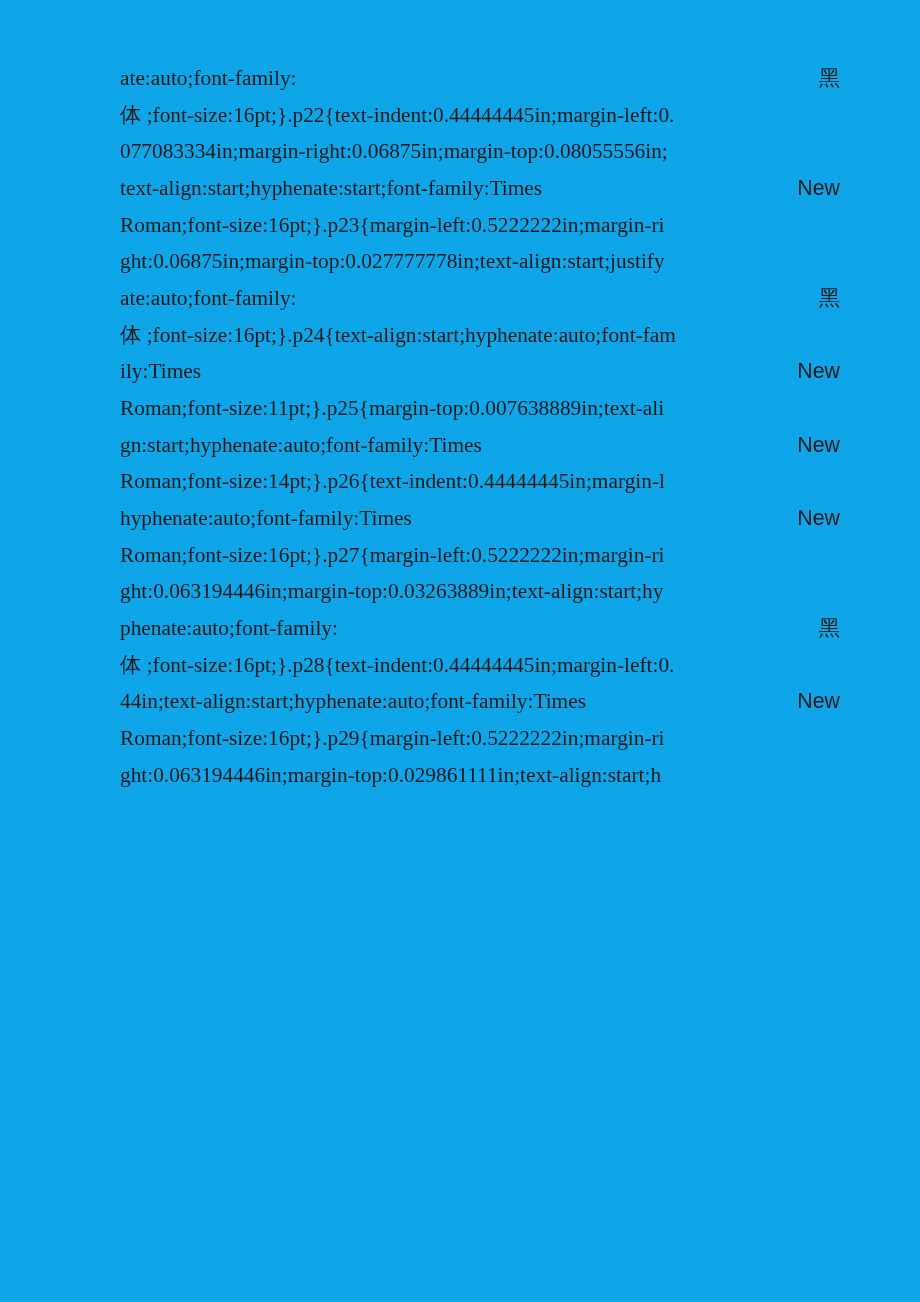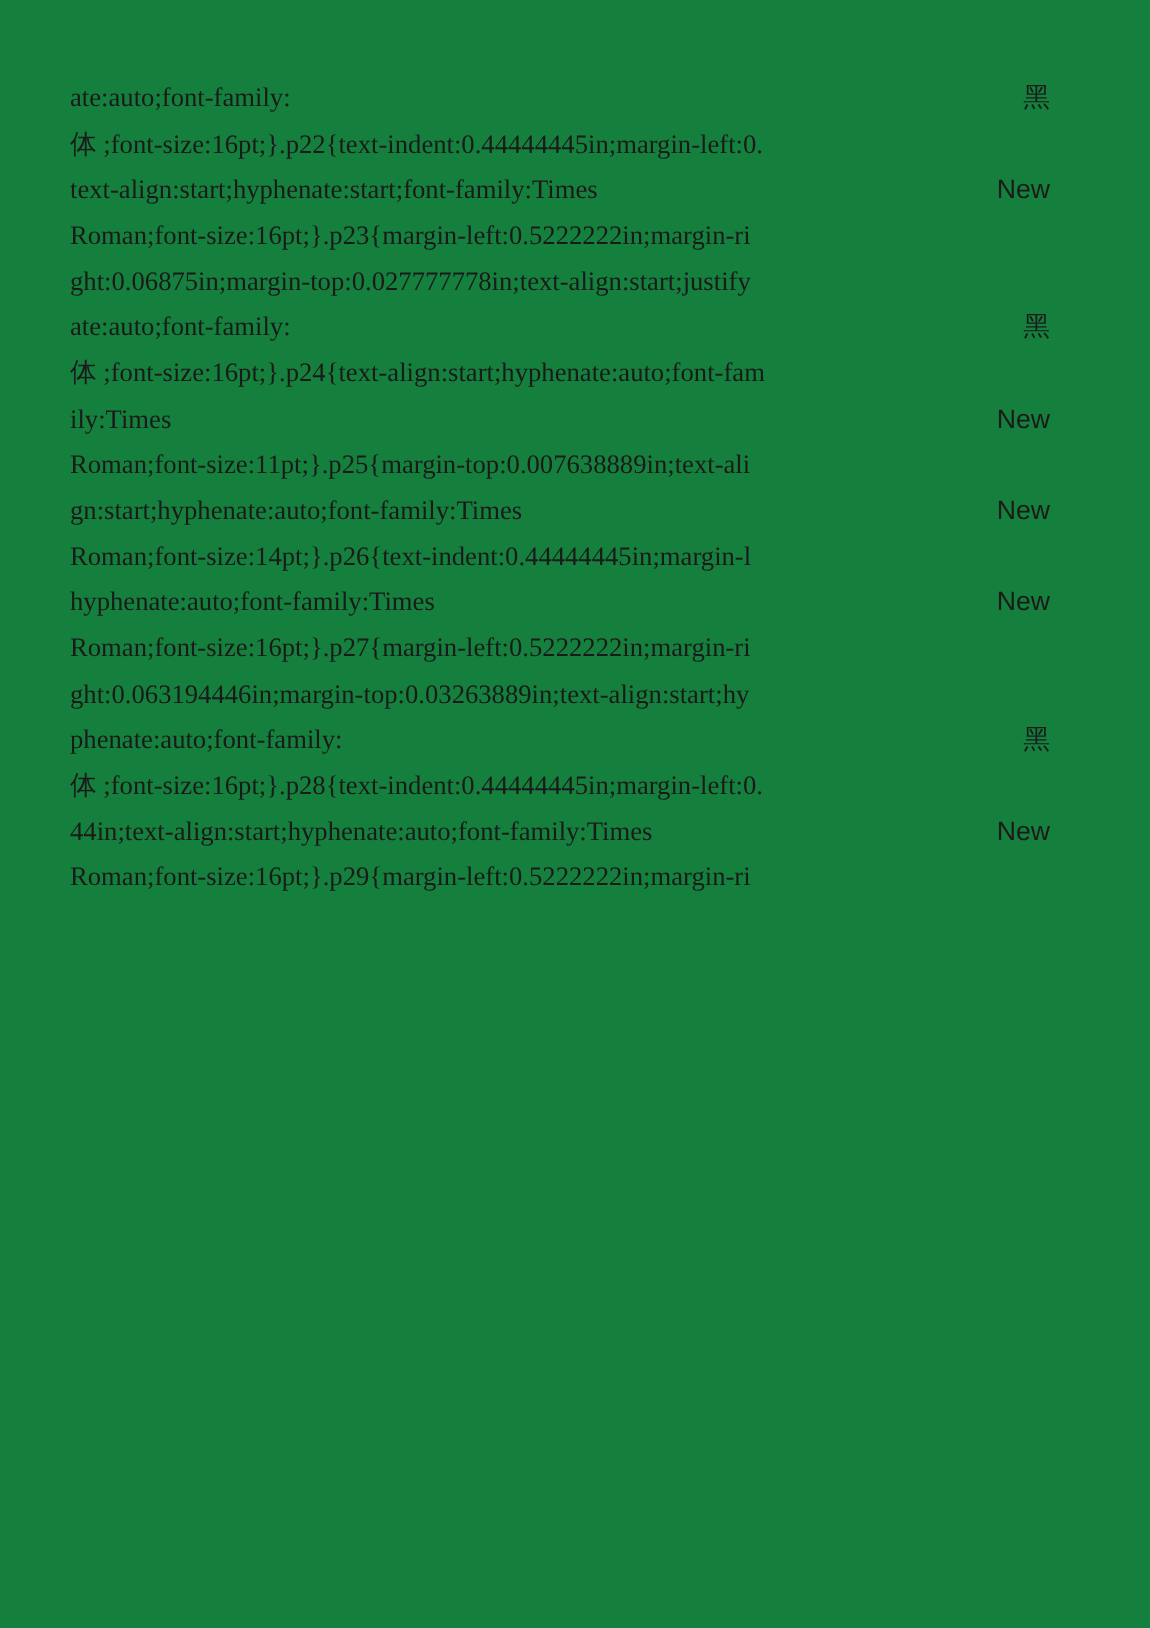--- a/index.html
+++ b/index.html
@@ -13,22 +13,22 @@
       font-family: 'Times New Roman', Times, serif;
       font-size: 16px;
       color: #1a1a1a;
       width: 920px;
       min-height: 1302px;
     }
 
     .page-container {
       width: 920px;
       min-height: 1302px;
-      background: #15803d;
-      padding: 60px 80px 60px 56px;
+      background: #0ea5e9;
+      padding: 60px 80px 60px 120px;
     }
 
     .content-block {
       width: 100%;
       line-height: 1.6;
       text-align: justify;
       word-break: break-word;
       overflow-wrap: break-word;
     }
 
@@ -66,20 +66,21 @@
 </head>
 <body>
 
 <div class="page-container">
   <div class="content-block">
   <div class="text-row">
         <span class="left-text">ate:auto;font-family:</span>
         <span class="right-text">黑</span>
       </div>
       <div class="text-line">体 ;font-size:16pt;}.p22{text-indent:0.44444445in;margin-left:0.</div>
+      <div class="text-line">077083334in;margin-right:0.06875in;margin-top:0.08055556in;</div>
       <div class="text-row">
         <span class="left-text">text-align:start;hyphenate:start;font-family:Times</span>
         <span class="right-text">New</span>
       </div>
       <div class="text-line">Roman;font-size:16pt;}.p23{margin-left:0.5222222in;margin-ri</div>
       <div class="text-line">ght:0.06875in;margin-top:0.027777778in;text-align:start;justify</div>
       <div class="text-row">
         <span class="left-text">ate:auto;font-family:</span>
         <span class="right-text">黑</span>
       </div>
@@ -103,14 +104,15 @@
       <div class="text-row">
         <span class="left-text">phenate:auto;font-family:</span>
         <span class="right-text">黑</span>
       </div>
       <div class="text-line">体 ;font-size:16pt;}.p28{text-indent:0.44444445in;margin-left:0.</div>
       <div class="text-row">
         <span class="left-text">44in;text-align:start;hyphenate:auto;font-family:Times</span>
         <span class="right-text">New</span>
       </div>
       <div class="text-line">Roman;font-size:16pt;}.p29{margin-left:0.5222222in;margin-ri</div>
+      <div class="text-line">ght:0.063194446in;margin-top:0.029861111in;text-align:start;h</div>
     </div>
 </div>
 
 </body></html>

